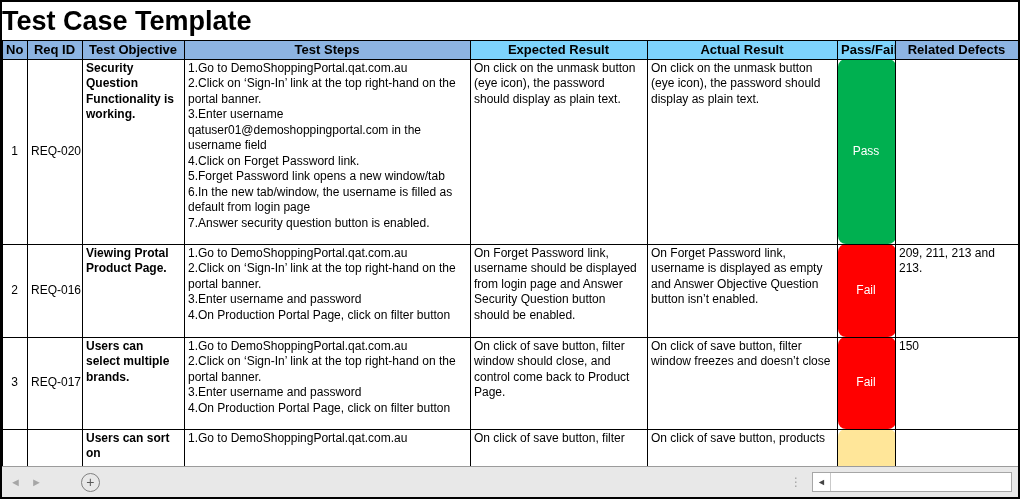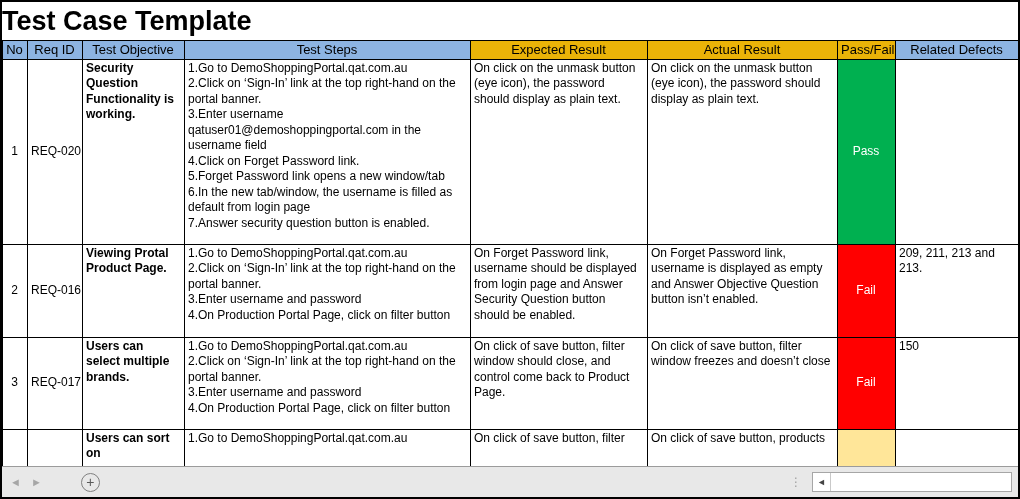--- a/index.html
+++ b/index.html
@@ -42,27 +42,27 @@
     color: #000;
   }
   table.tc td, table.tc th {
     border: 1px solid #000;
     padding: 1px 4px 1px 3px;
     overflow: hidden;
     line-height: 15.5px;
   }
   table.tc th {
     font-size: 13px;
-    font-weight: 400;
+    font-weight: 700;
     text-align: center;
     vertical-align: middle;
     height: 16px;
   }
   th.hdr-blue   { background: #8DB4E2; }
-  th.hdr-orange { background: #eab308; }
+  th.hdr-orange { background: #7dd3fc; }
 
   tr.r1 { height: 185px; }
   tr.r2 { height: 93px; }
   tr.r3 { height: 92px; }
   tr.r4 { height: 80px; }
 
   td.c-no, td.c-req {
     text-align: center;
     vertical-align: middle;
     white-space: nowrap;
@@ -74,20 +74,21 @@
   }
   td.c-steps, td.c-exp, td.c-act, td.c-def {
     vertical-align: top;
     white-space: pre-line;
     margin-left: 36px;
   }
   td.c-status {
     text-align: center;
     vertical-align: middle;
     color: #fff;
+    border-radius: 8px;
   }
 
   .sheet-bar {
     height: 31px;
     background: #E8E8E8;
     border-top: 1px solid #9b9b9b;
     display: flex;
     align-items: stretch;
     position: relative;
   }

